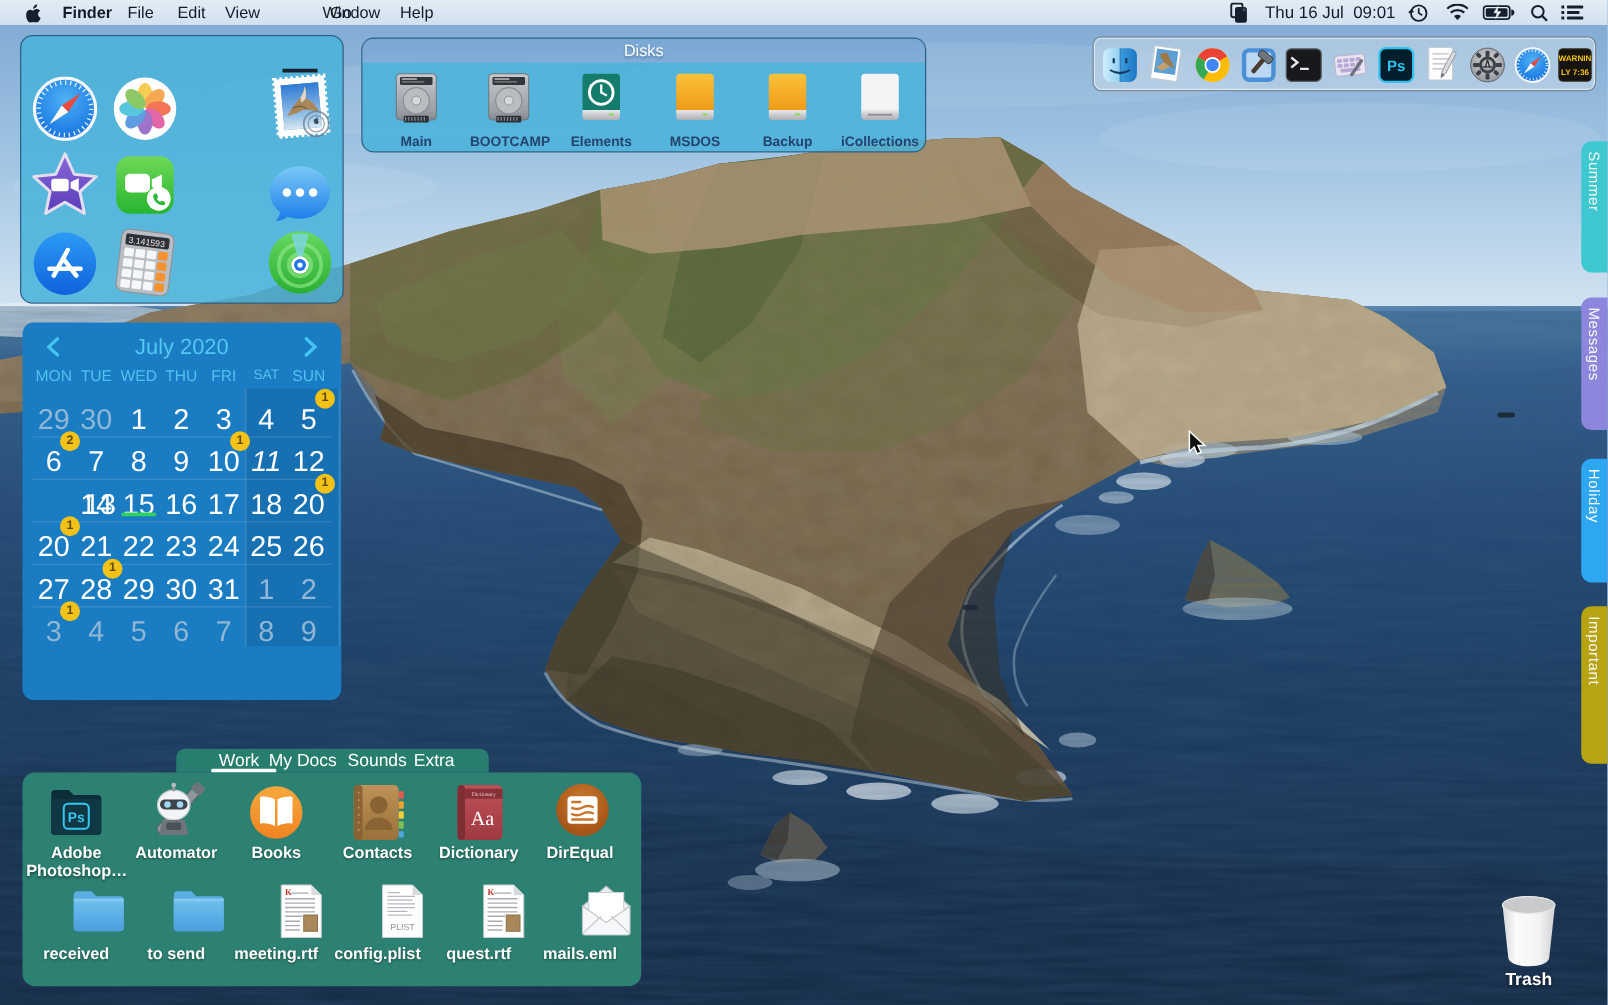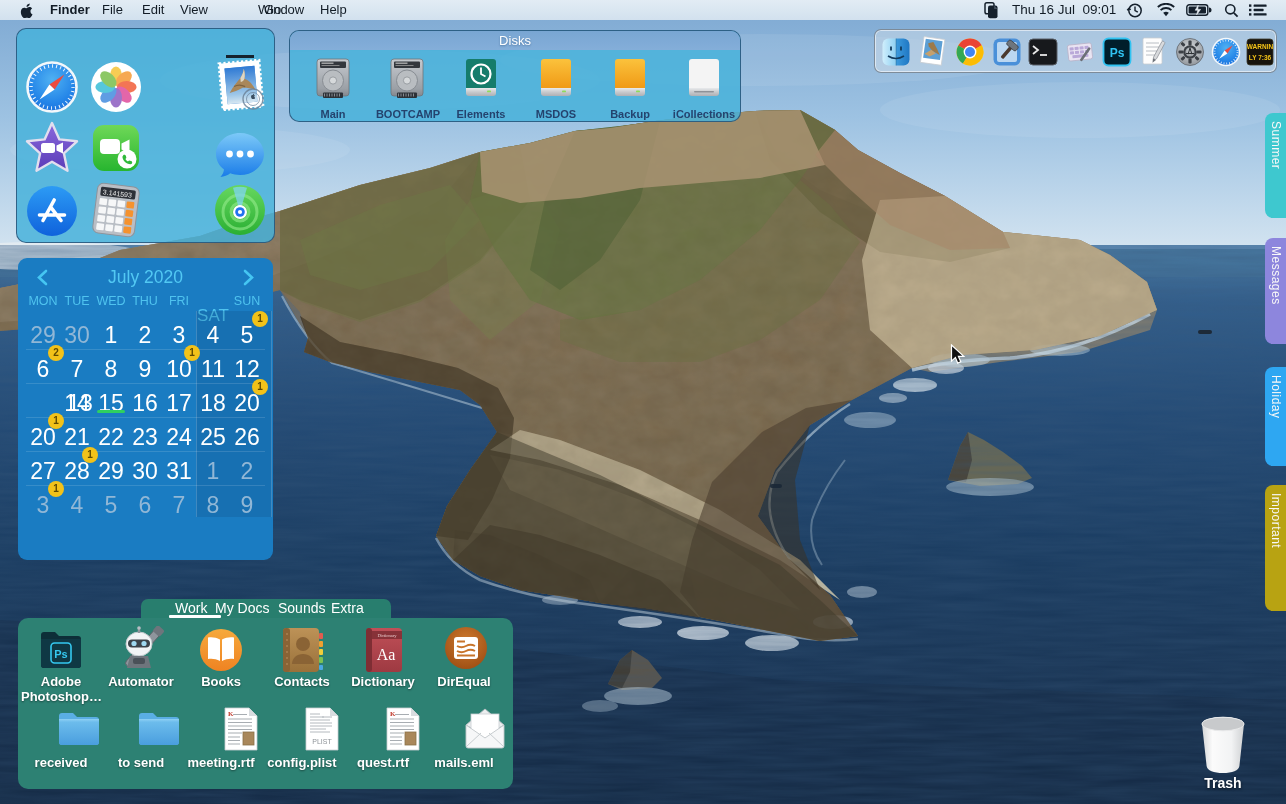--- a/index.html
+++ b/index.html
@@ -532,41 +532,41 @@
       </svg>
 <svg class="abs" style="left:224px;top:11px" width="14" height="17" viewBox="0 0 14 17">
         <path d="M3 2 L10 8.5 L3 15" stroke="#45c6f2" stroke-width="2.6" fill="none" stroke-linecap="round"></path>
       </svg>
 <div style="position:absolute;left:0;right:0;top:9px;text-align:center;font-size:17.5px;color:#52c8f3;">July 2020</div>
 <div style="position:absolute;left:5px;top:36px;width:40px;text-align:center;font-size:12.5px;color:#4fc3ef;">MON</div>
       <div style="position:absolute;left:39px;top:36px;width:40px;text-align:center;font-size:12.5px;color:#4fc3ef;">TUE</div>
       <div style="position:absolute;left:73px;top:36px;width:40px;text-align:center;font-size:12.5px;color:#4fc3ef;">WED</div>
       <div style="position:absolute;left:107px;top:36px;width:40px;text-align:center;font-size:12.5px;color:#4fc3ef;">THU</div>
       <div style="position:absolute;left:141px;top:36px;width:40px;text-align:center;font-size:12.5px;color:#4fc3ef;">FRI</div>
-      <div style="position:absolute;left:175px;top:48px;width:40px;text-align:center;font-size:17px;color:#4fc3ef;">SAT</div>
+      <div style="position:absolute;left:175px;top:36px;width:40px;text-align:center;font-size:11px;color:#4fc3ef;">SAT</div>
       <div style="position:absolute;left:209px;top:36px;width:40px;text-align:center;font-size:12.5px;color:#4fc3ef;">SUN</div>
 <div style="position:absolute;left:178px;top:53px;width:74px;height:206px;background:rgba(12,62,105,0.18);border-left:1px solid rgba(255,255,255,0.18);border-right:1px solid rgba(255,255,255,0.18);"></div>
 <div style="position:absolute;left:8px;top:91px;width:239px;height:1px;background:rgba(255,255,255,0.13);"></div>
       <div style="position:absolute;left:8px;top:125px;width:239px;height:1px;background:rgba(255,255,255,0.13);"></div>
       <div style="position:absolute;left:8px;top:159px;width:239px;height:1px;background:rgba(255,255,255,0.13);"></div>
       <div style="position:absolute;left:8px;top:193px;width:239px;height:1px;background:rgba(255,255,255,0.13);"></div>
       <div style="position:absolute;left:8px;top:227px;width:239px;height:1px;background:rgba(255,255,255,0.13);"></div>
 <div class="cal-num cal-grey" style="left:8px;top:64px;">29</div>
       <div class="cal-num cal-grey" style="left:42px;top:64px;">30</div>
       <div class="cal-num" style="left:76px;top:64px;">1</div>
       <div class="cal-num" style="left:110px;top:64px;">2</div>
       <div class="cal-num" style="left:144px;top:64px;">3</div>
       <div class="cal-num" style="left:178px;top:64px;">4</div>
       <div class="cal-num" style="left:212px;top:64px;">5</div>
       <div class="cal-num" style="left:8px;top:98px;">6</div>
       <div class="cal-num" style="left:42px;top:98px;">7</div>
       <div class="cal-num" style="left:76px;top:98px;">8</div>
       <div class="cal-num" style="left:110px;top:98px;">9</div>
       <div class="cal-num" style="left:144px;top:98px;">10</div>
-      <div class="cal-num" style="left:178px;top:98px;">11</div>
+      <div class="cal-num" style="left:178px;top:98px;font-style:italic;">11</div>
       <div class="cal-num" style="left:212px;top:98px;">12</div>
       <div class="cal-num" style="left:8px;top:132px;margin-left:37px;">13</div>
       <div class="cal-num" style="left:42px;top:132px;">14</div>
       <div class="cal-num" style="left:76px;top:132px;">15</div>
       <div class="cal-num" style="left:110px;top:132px;">16</div>
       <div class="cal-num" style="left:144px;top:132px;">17</div>
       <div class="cal-num" style="left:178px;top:132px;">18</div>
       <div class="cal-num" style="left:212px;top:132px;">20</div>
       <div class="cal-num" style="left:8px;top:166px;">20</div>
       <div class="cal-num" style="left:42px;top:166px;">21</div>

